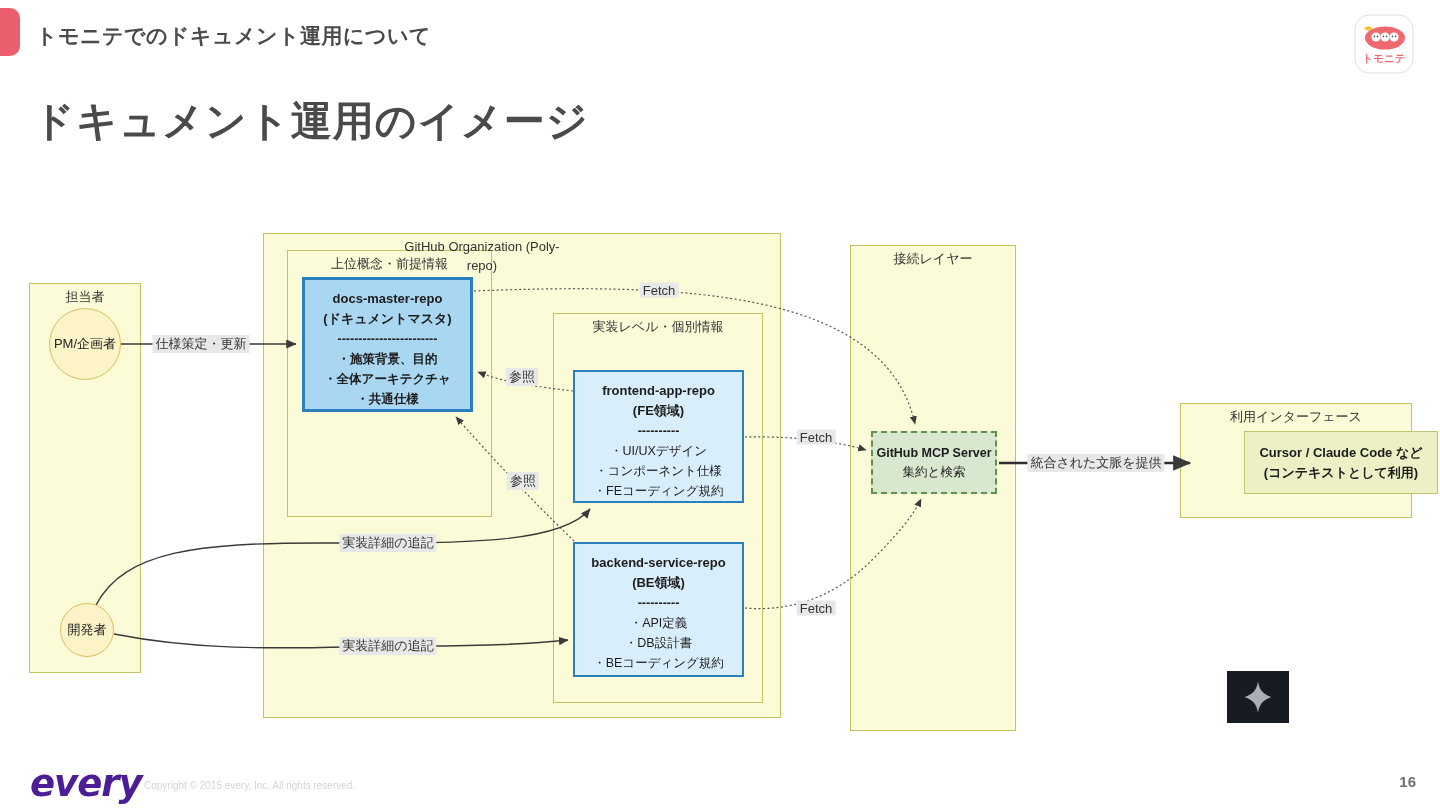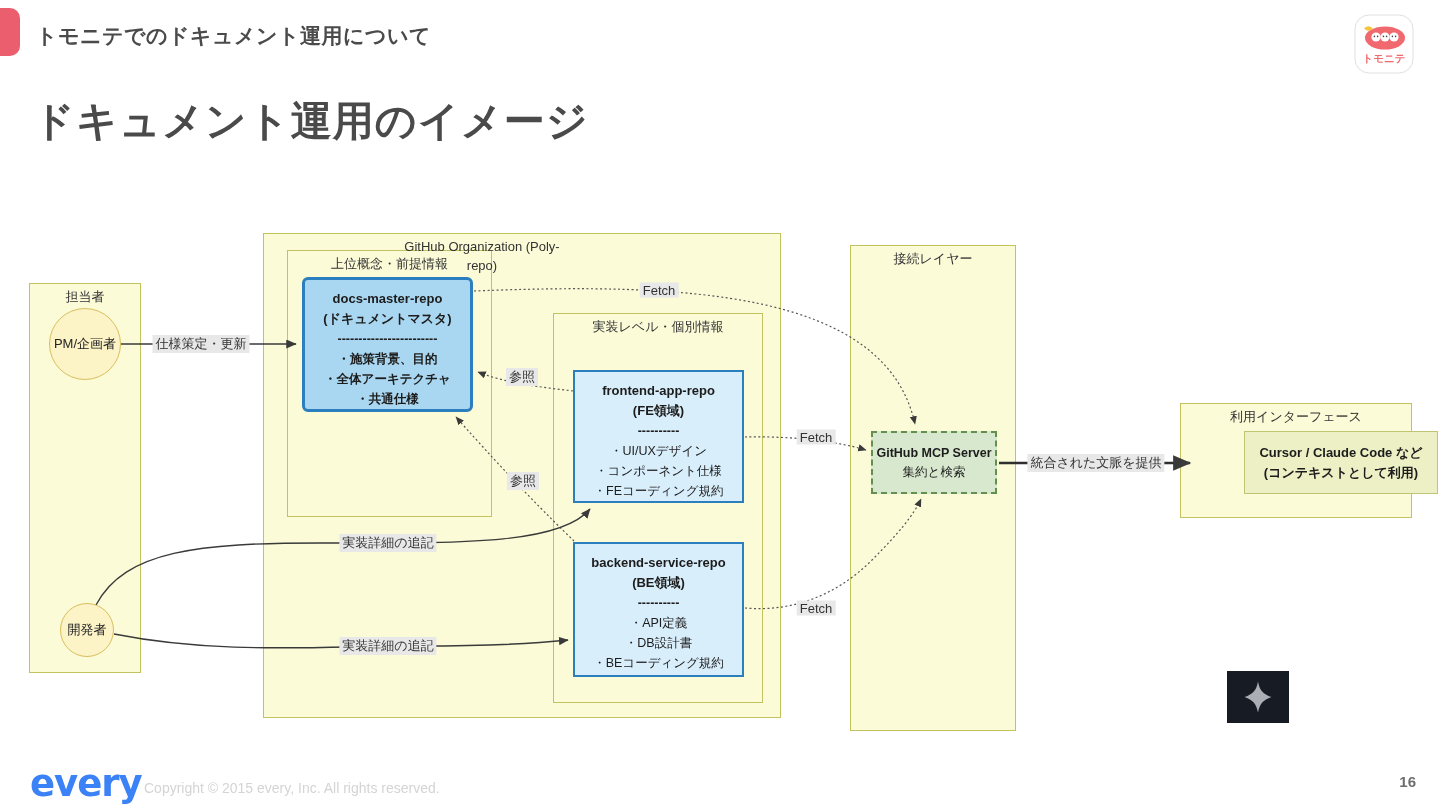--- a/index.html
+++ b/index.html
@@ -23,22 +23,22 @@
   .repo .divider { font-weight:bold; letter-spacing:0; }
   .repo-master { background:#A9D6F0; border-width:3px; font-weight:bold; }
   .mcp { background:#D8E8CE; border:2px dashed #63904F; border-radius:0; font-size:12.5px; line-height:19px; display:flex; flex-direction:column; justify-content:center; }
   .mcp .rt { font-weight:bold; }
   .cursor-box { background:#EDEFC5; border:1px solid #BFC573; font-size:13px; line-height:20px; font-weight:bold; display:flex; flex-direction:column; justify-content:center; }
   .edge-label { position:absolute; z-index:4; transform:translate(-50%,-50%); background:#E8E8E8; color:#333; font-size:13px; padding:0 3px; white-space:nowrap; }
   .edges { position:absolute; left:0; top:0; z-index:2; pointer-events:none; }
   .org-label { position:absolute; z-index:2; text-align:center; font-size:13px; color:#333; line-height:19px; }
 
   
-  .every-logo { position:absolute; left:30px; top:762px; font-size:37px; font-weight:bold; color:#3b82f6; letter-spacing:-1px; font-family:"DejaVu Sans",sans-serif; }
-  .copyright { position:absolute; left:144px; top:780px; font-size:14px; color:#D4D4D4; }
+  .every-logo { position:absolute; left:30px; top:762px; font-size:37px; font-weight:bold; font-style:italic; color:#4c1d95; letter-spacing:-1px; font-family:"DejaVu Sans",sans-serif; }
+  .copyright { position:absolute; left:144px; top:780px; font-size:10px; color:#D4D4D4; }
   .page-number { position:absolute; right:24px; top:773px; font-size:15px; font-weight:bold; color:#6e6e6e; }
   .sparkle-box { position:absolute; left:1227px; top:671px; width:62px; height:52px; background:#171B24; display:flex; align-items:center; justify-content:center; }
 </style>
 </head>
 <body>
 
 <div class="slide">
 
   <div class="accent-bar"></div>
   <div class="eyebrow">トモニテでのドキュメント運用について</div>
@@ -115,21 +115,21 @@
   </svg>
 
   <div class="node circle-node" style="left:49px; top:308px; width:72px; height:72px;">
     <span>PM/企画者</span>
   </div>
 
   <div class="node circle-node" style="left:60px; top:603px; width:54px; height:54px;">
     <span>開発者</span>
   </div>
 
-  <div class="node repo repo-master" style="left:302px; top:277px; width:171px; height:135px;border-radius:6px;">
+  <div class="node repo repo-master" style="left:302px; top:277px; width:171px; height:135px;">
     <div class="rt">docs-master-repo</div>
     <div class="rt">(ドキュメントマスタ)</div>
     <div class="divider">------------------------</div>
     <div>・施策背景、目的</div>
     <div>・全体アーキテクチャ</div>
     <div>・共通仕様</div>
   </div>
 
   <div class="node repo" style="left:573px; top:370px; width:171px; height:133px;">
     <div class="rt">frontend-app-repo</div>

